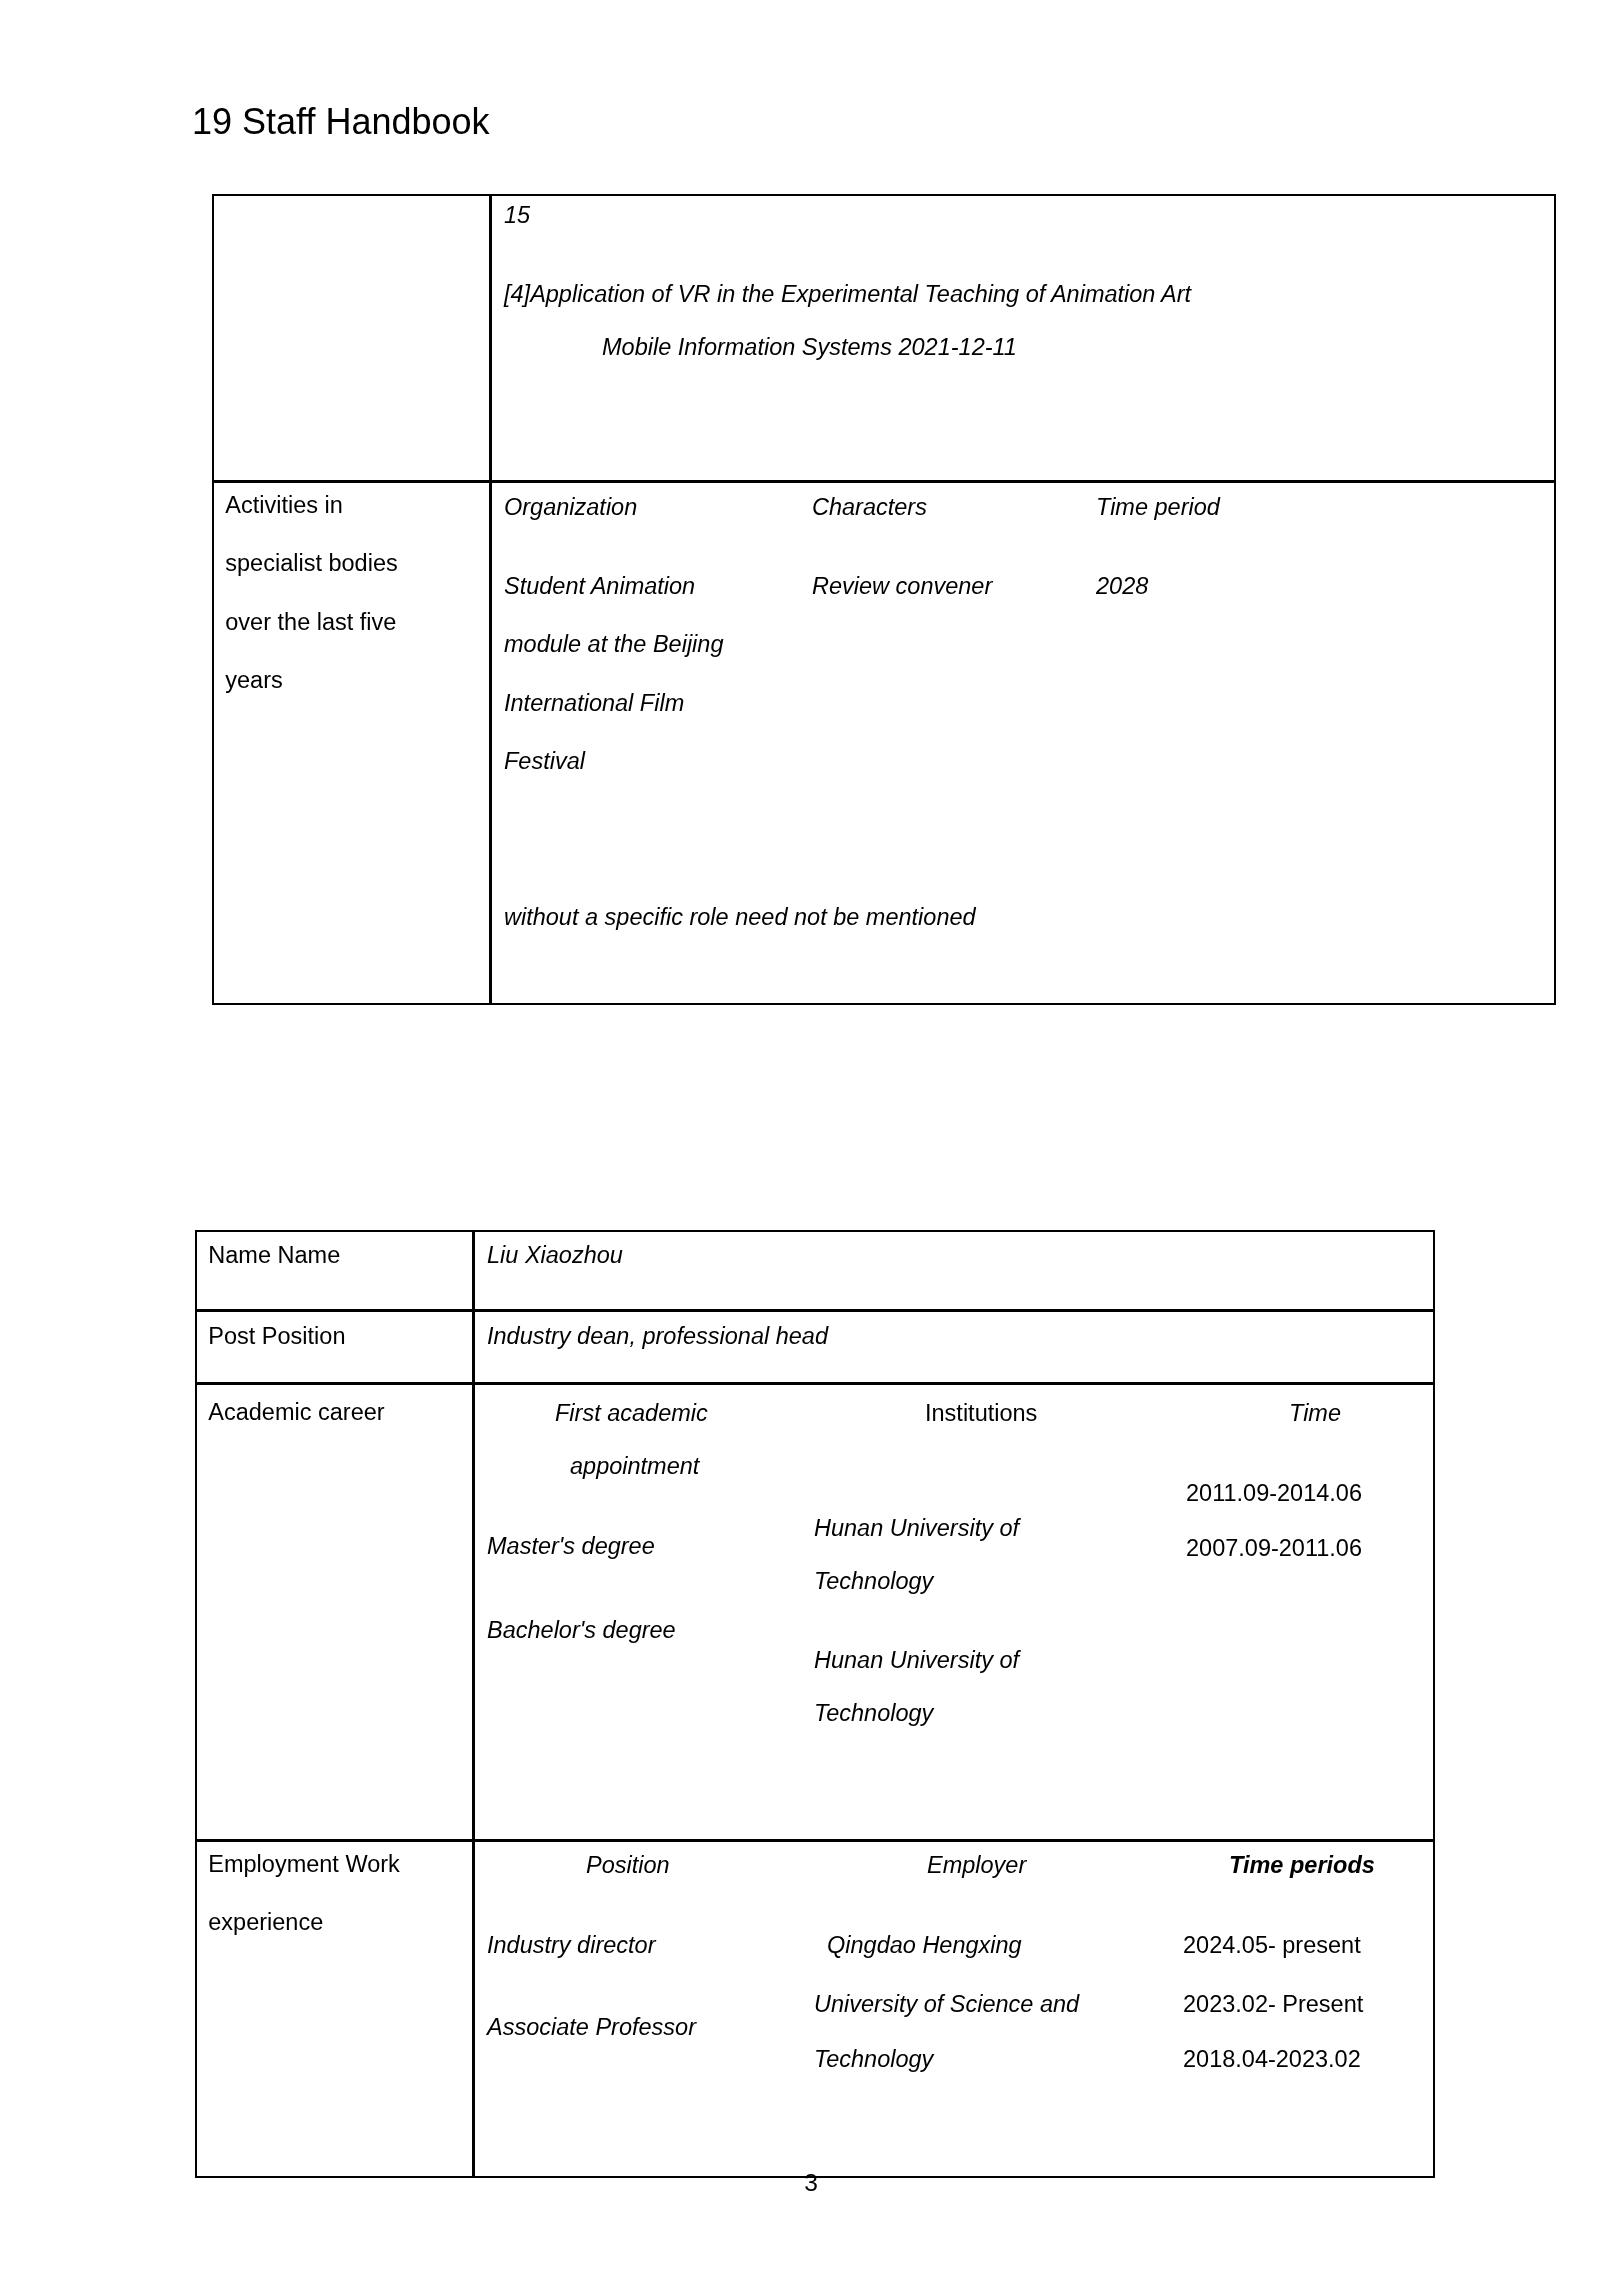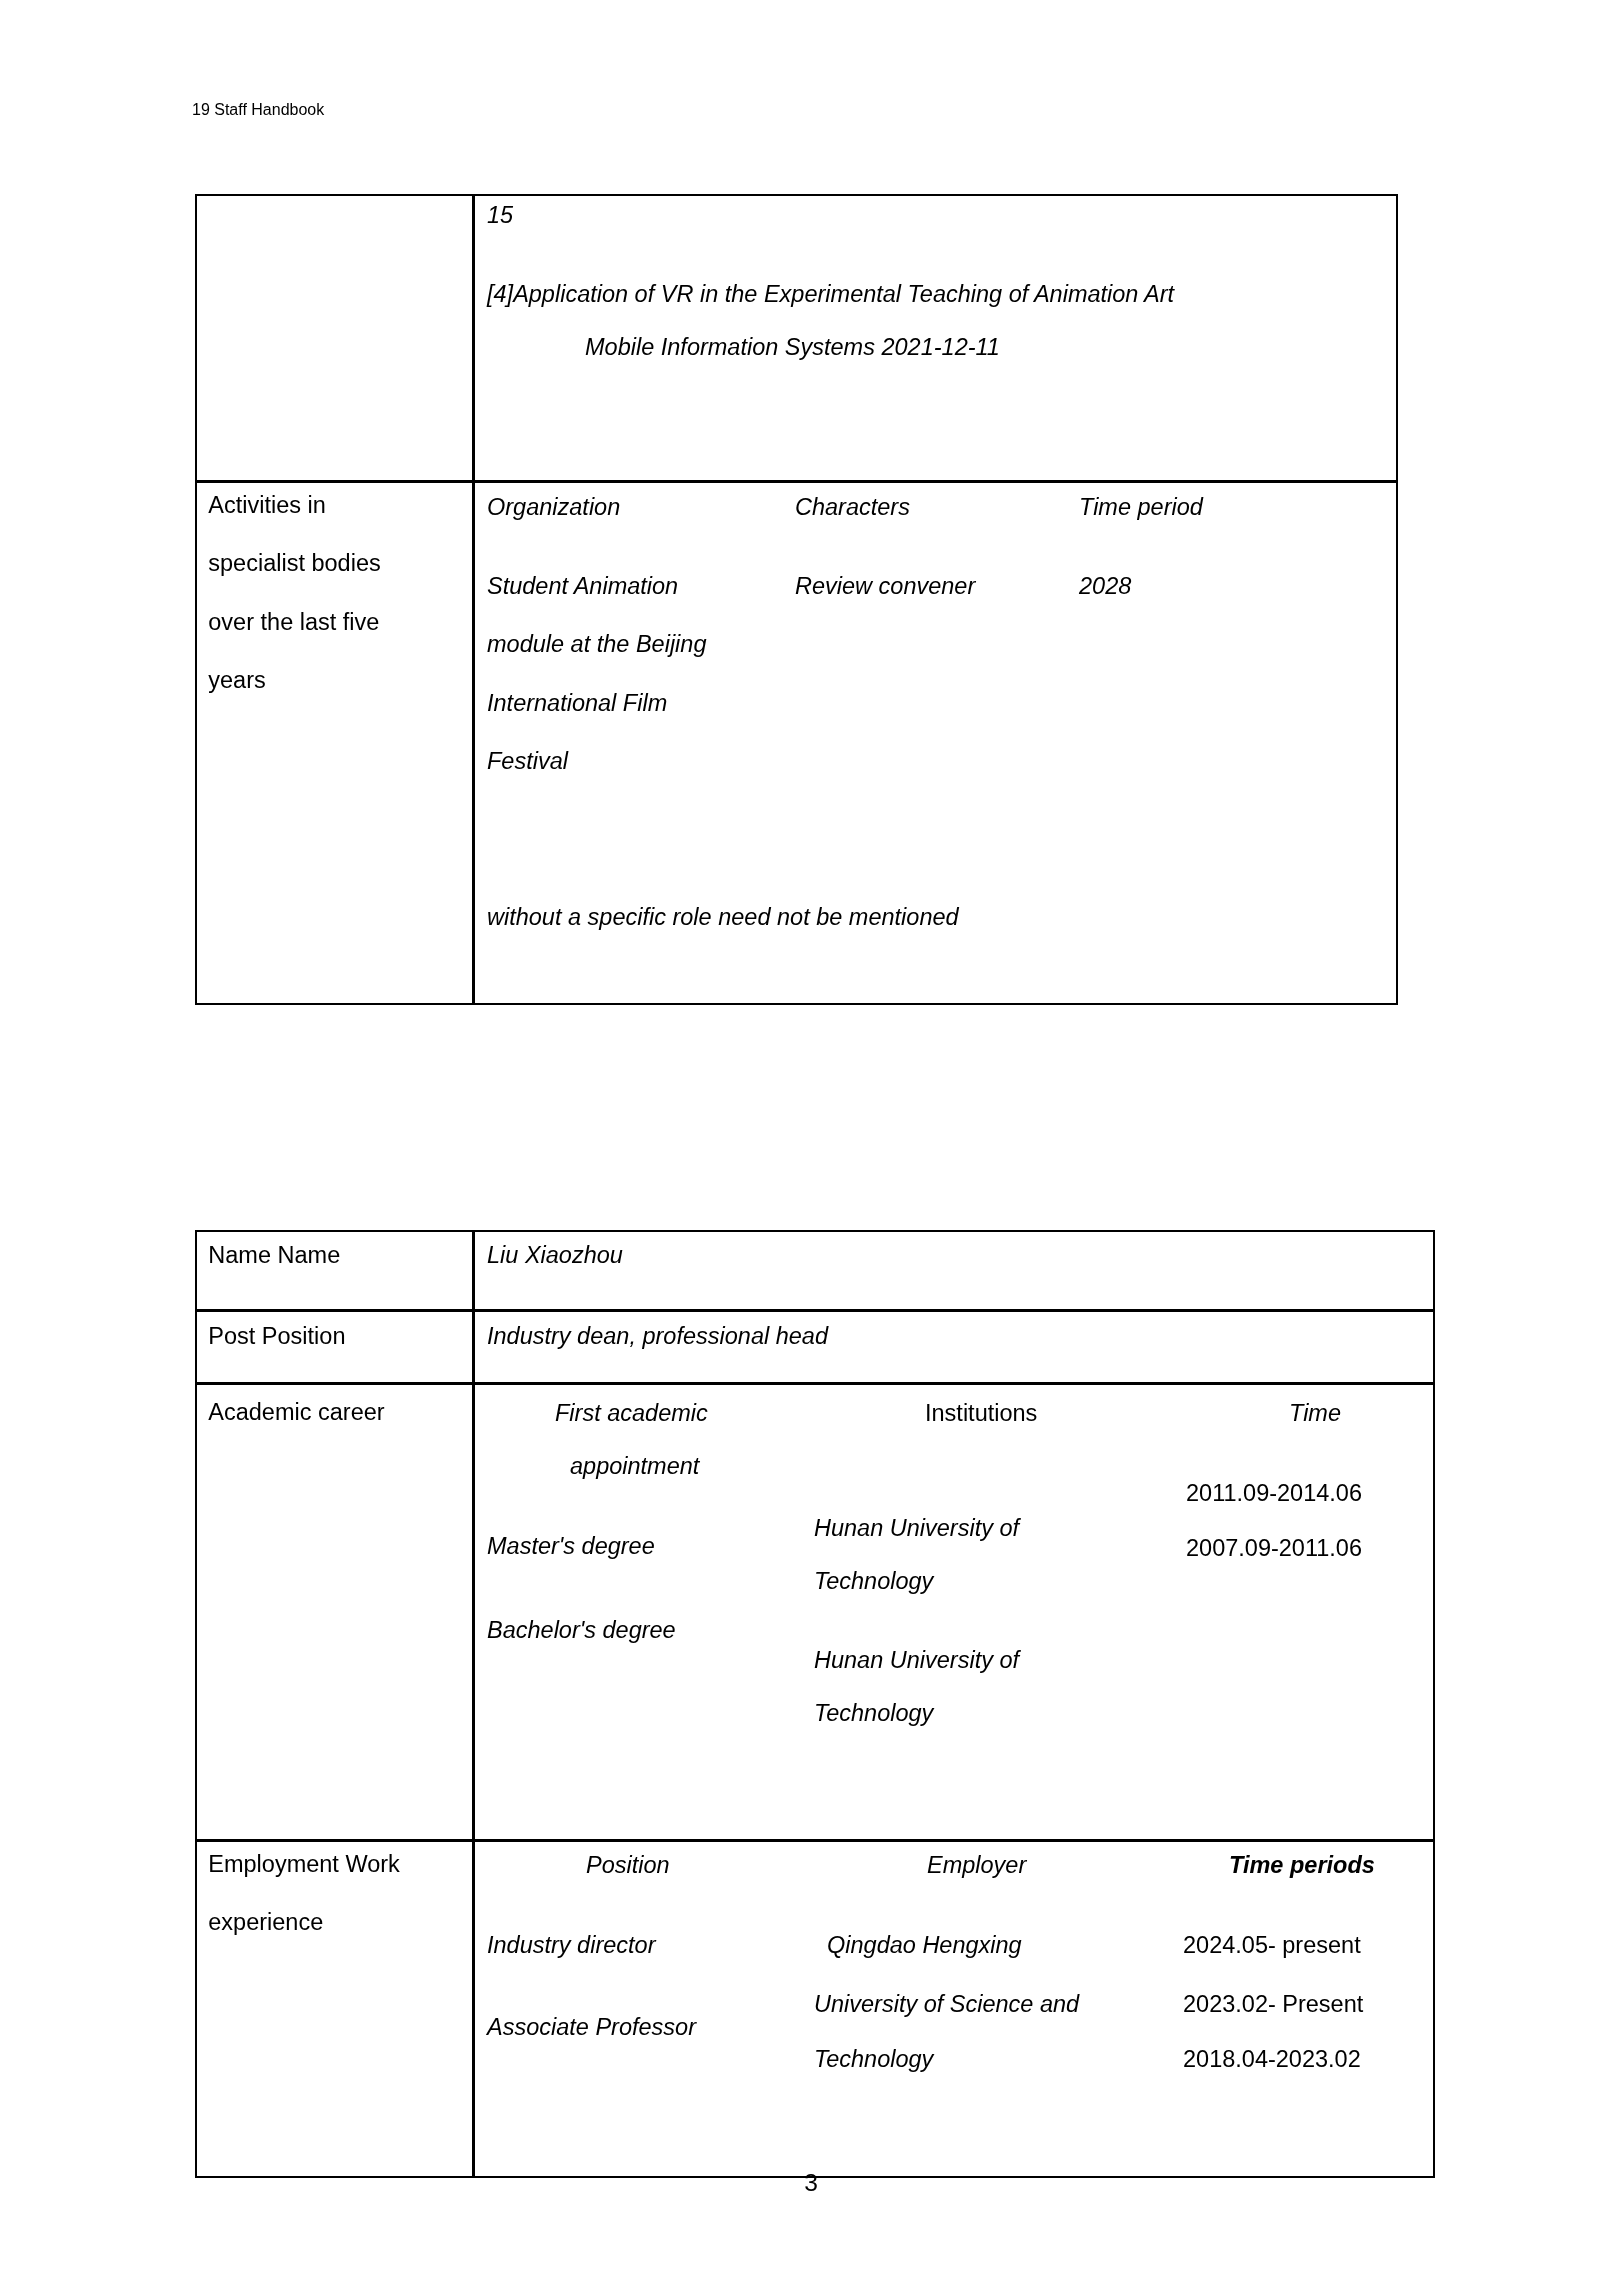--- a/index.html
+++ b/index.html
@@ -6,35 +6,35 @@
   .page{
     position:relative;
     width:1622px;height:2295px;
     background:#ffffff;
     font-family:"Liberation Sans",sans-serif;
     color:#000;
     overflow:hidden;
   }
   .t{position:absolute;font-size:23.5px;line-height:1.1;white-space:nowrap;color:#000;}
   .i{font-style:italic;}
-  .hdr{position:absolute;font-size:16px;white-space:nowrap;}
+  .hdr{position:absolute;font-size:36px;white-space:nowrap;}
   .heading{position:absolute;font-size:39px;line-height:51px;white-space:nowrap;}
   .tbl{position:absolute;border:2.6px solid #000;box-sizing:border-box;}
   .vline{position:absolute;top:0;bottom:0;width:2.6px;background:#000;}
   .hline{position:absolute;left:0;right:0;height:3.1px;background:#000;}
   .pgnum{position:absolute;left:0;width:100%;text-align:center;font-size:24.6px;}
 </style>
 </head>
 <body>
 
 <div class="page">
 
   <div class="hdr" style="left:192px;top:101px;">19 Staff Handbook</div>
 
-  <div class="tbl" style="left:195px;top:194px;width:1203px;height:811px;">
+  <div class="tbl" style="left:212px;top:194px;width:1344px;height:811px;">
 
     <div class="vline" style="left:275px;"></div>
     <div class="hline" style="top:284px;"></div>
 
     <div class="t i" style="left:290px;top:7.2px;">15</div>
     <div class="t i" style="left:290px;top:86px;">[4]Application of VR in the Experimental Teaching of Animation Art</div>
     <div class="t i" style="left:388px;top:139px;">Mobile Information Systems 2021-12-11</div>
 
     <div class="t" style="left:11.3px;top:297px;">Activities in</div>
     <div class="t" style="left:11.3px;top:355px;">specialist bodies</div>

